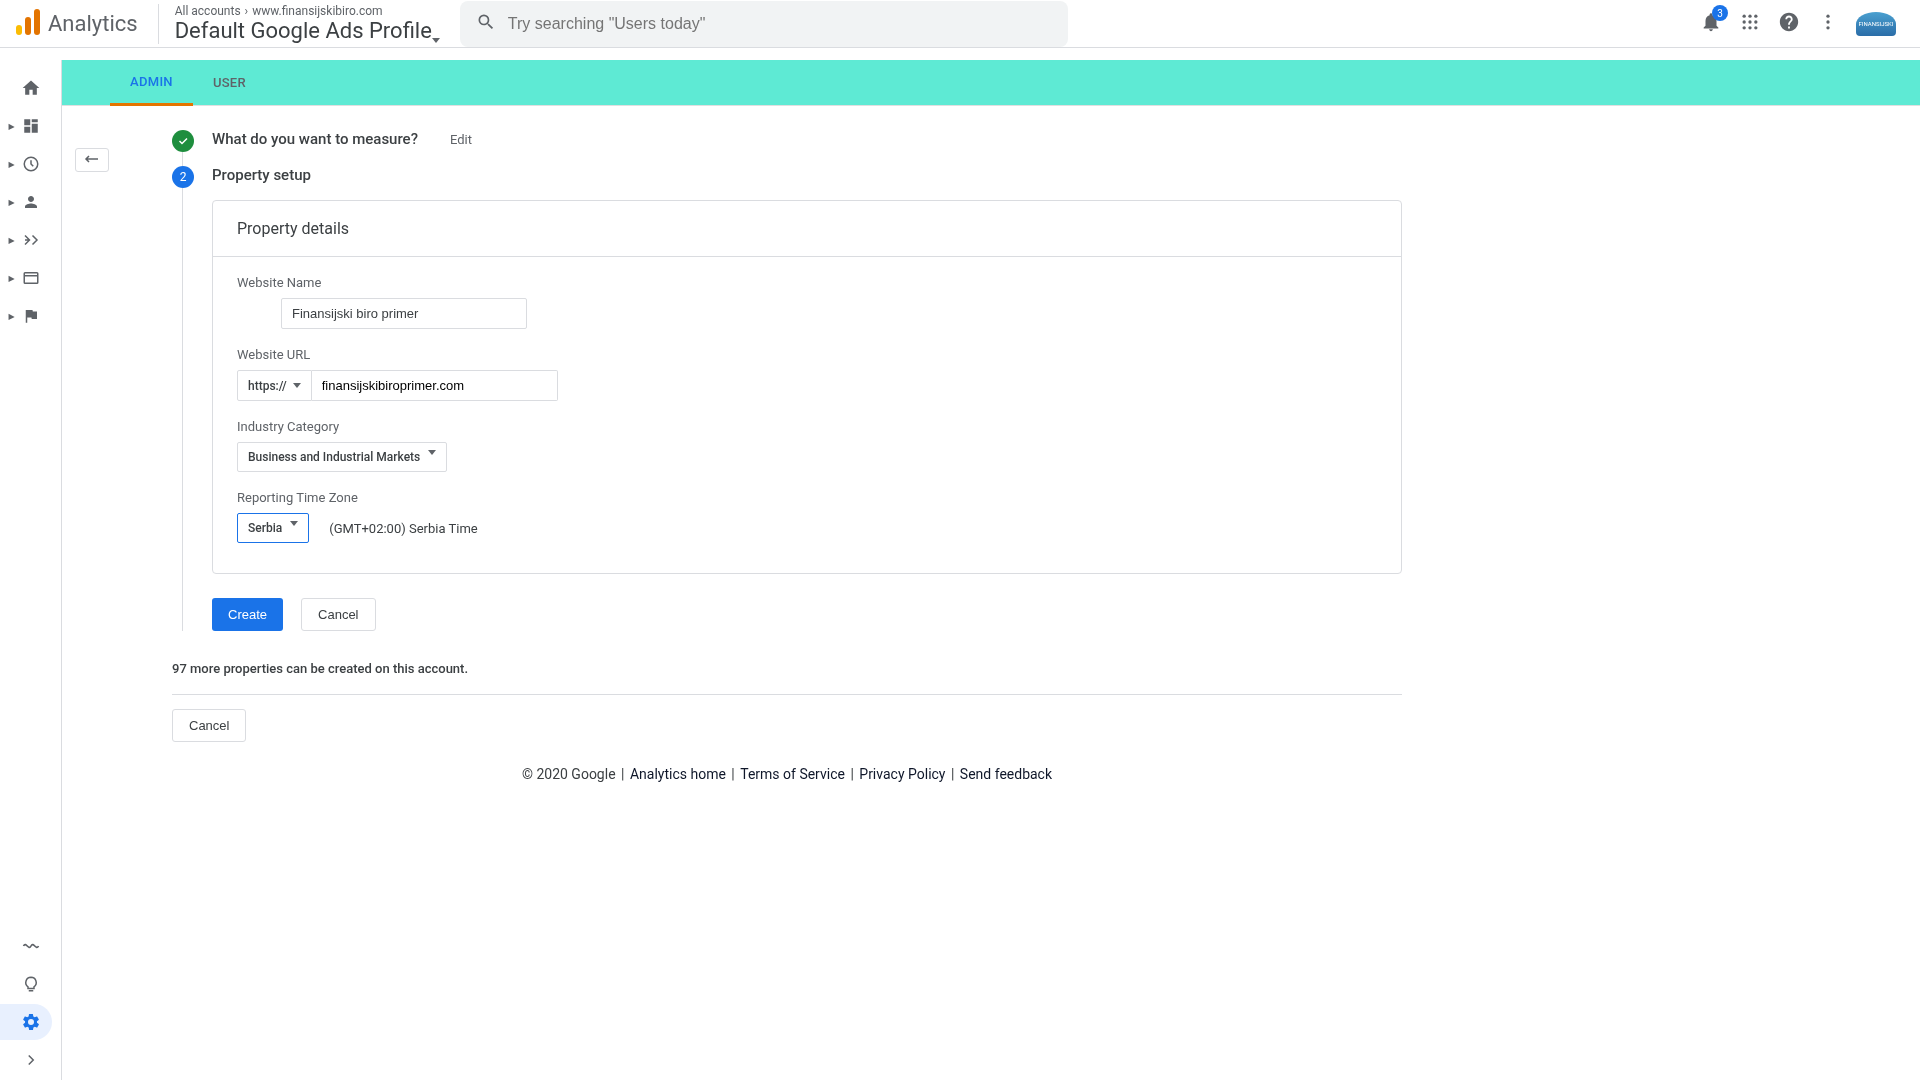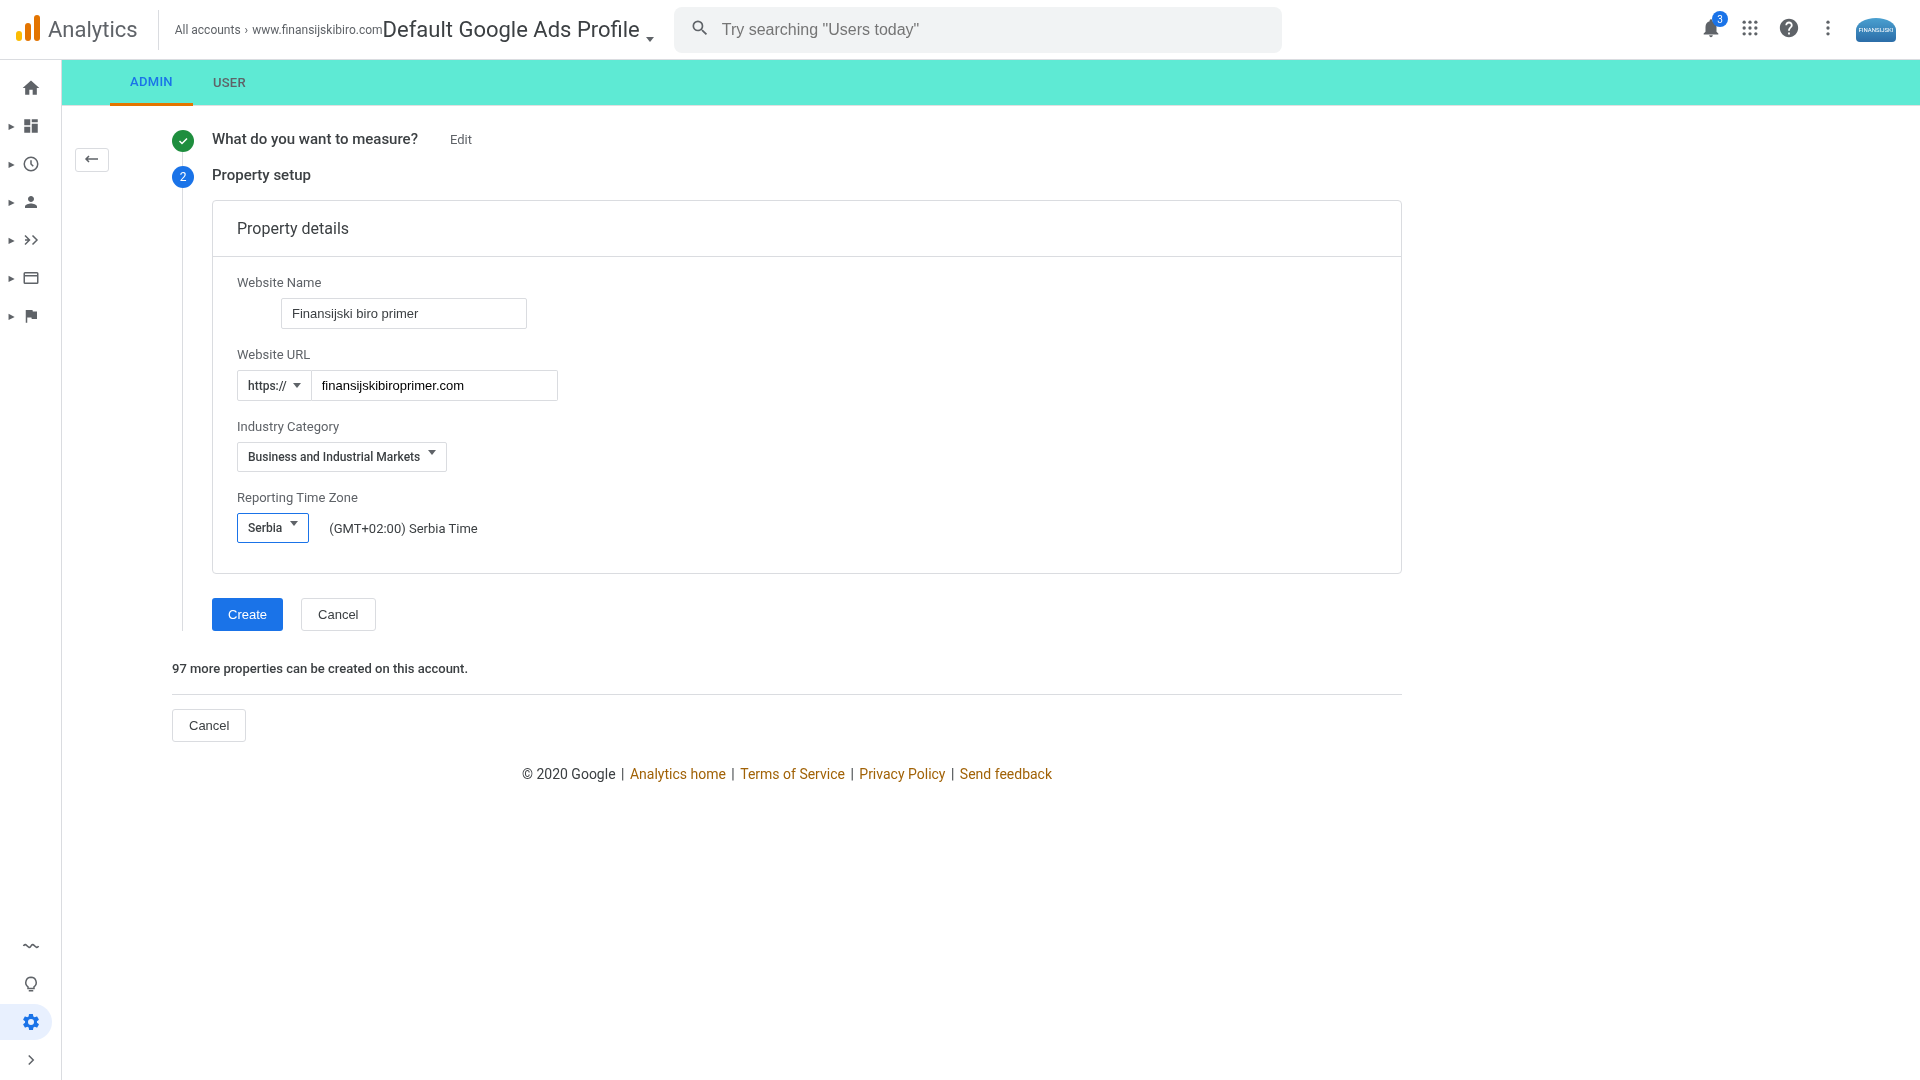--- a/index.html
+++ b/index.html
@@ -1,25 +1,25 @@
 <!DOCTYPE html>
 <html><head>
 <meta charset="utf-8">
 <style>
   * { box-sizing: border-box; margin: 0; padding: 0; }
   body { font-family: Roboto, Arial, sans-serif; font-size: 14px; color: #3c4043; background: #fff; overflow: hidden; width: 1920px; height: 1080px; }
   
   
-  .header { display: flex; align-items: center; height: 60px; border-bottom: 1px solid #dadce0; padding: 0 16px; }
+  .header { display: flex; align-items: center; height: 48px; border-bottom: 1px solid #dadce0; padding: 0 16px; }
   .logo-section { display: flex; align-items: center; padding-right: 20px; border-right: 1px solid #dadce0; height: 40px; }
   .logo-icon { margin-right: 8px; }
   .logo-text { font-size: 22px; color: #5f6368; }
-  .profile-section { padding-left: 16px; display: flex; flex-direction: row; justify-content: center; }
+  .profile-section { padding-left: 16px; display: flex; flex-direction: column; justify-content: center; }
   .breadcrumb-top { font-size: 12px; color: #5f6368; display: flex; align-items: center; gap: 4px; }
-  .profile-row { display: flex; align-items: flex-end; gap: 6px; }
+  .profile-row { display: flex; align-items: flex-end; gap: 0; }
   .profile-name { font-size: 22px; color: #3c4043; }
   .search-box { margin-left: 20px; background: #f1f3f4; border-radius: 8px; height: 46px; width: 608px; display: flex; align-items: center; padding: 0 16px; color: #5f6368; }
   .search-box input { border: none; background: transparent; font-size: 16px; margin-left: 12px; width: 100%; outline: none; }
   .header-right { margin-left: auto; display: flex; align-items: center; gap: 18px; padding-right: 8px; }
   .notif-wrap { position: relative; }
   .notif-badge { position: absolute; top: -6px; right: -6px; background: #1a73e8; color: #fff; font-size: 10px; border-radius: 50%; width: 16px; height: 16px; display: flex; align-items: center; justify-content: center; }
   .header-icon { color: #5f6368; cursor: pointer; }
   .brand-logo { width: 40px; height: 24px; background: linear-gradient(#4aa0d0, #2b6da8); border-radius: 50% 50% 4px 4px; position: relative; font-size: 6px; color: #fff; display: flex; align-items: center; justify-content: center; }
 
   
@@ -68,21 +68,21 @@
 
   .btn-row { display: flex; gap: 18px; margin-top: 24px; }
   .btn { border-radius: 3px; padding: 8px 16px; font-size: 13px; font-weight: 500; cursor: pointer; }
   .btn-primary { background: #1a73e8; color: #fff; border: none; }
   .btn-secondary { background: #fff; color: #3c4043; border: 1px solid #dadce0; }
 
   .remaining-text { font-size: 13px; font-weight: 500; color: #3c4043; margin: 30px 0 18px; }
   .divider { border-top: 1px solid #dadce0; margin-bottom: 14px; }
 
   .footer { text-align: center; padding: 24px 0 12px; font-size: 14px; color: #3c4043; }
-  .footer a { color: #a16207; text-decoration: none; }
+  .footer a { color: #0f172a; text-decoration: none; }
   .footer .sep { color: #3c4043; margin: 0 2px; }
 
   .caret-down { display: inline-block; width: 0; height: 0; border-left: 4px solid transparent; border-right: 4px solid transparent; border-top: 5px solid #5f6368; }
   .chevron { font-size: 12px; color: #5f6368; }
 </style>
 </head>
 <body>
 
 <div class="header">
   <div class="logo-section">

